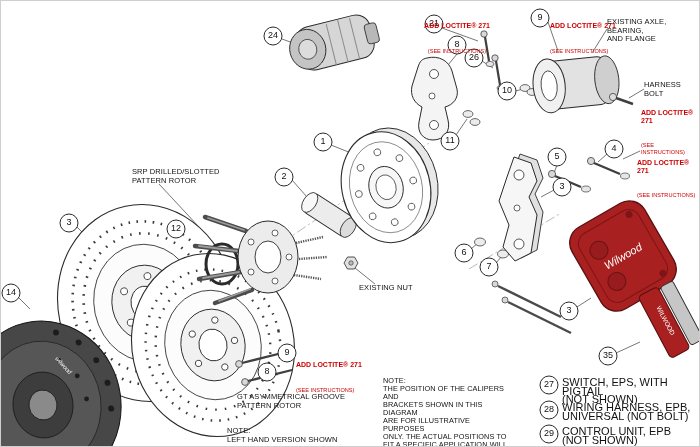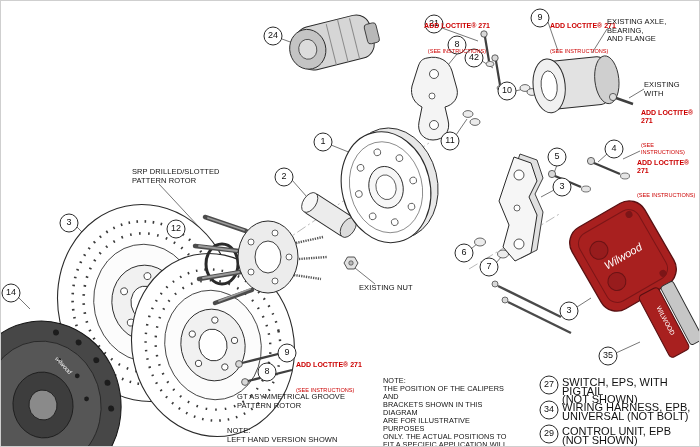--- a/index.html
+++ b/index.html
@@ -267,21 +267,21 @@
   <div class="callout" style="left:449px;top:140px">11</div>
   <div class="callout" style="left:175px;top:228px">12</div>
   <div class="callout" style="left:68px;top:222px">3</div>
   <div class="callout" style="left:10px;top:292px">14</div>
   <div class="callout" style="left:286px;top:352px">9</div>
   <div class="callout" style="left:266px;top:371px">8</div>
   <div class="callout" style="left:568px;top:310px">3</div>
   <div class="callout" style="left:607px;top:355px">35</div>
   <div class="callout" style="left:272px;top:35px">24</div>
   <div class="callout" style="left:433px;top:23px">21</div>
-  <div class="callout" style="left:473px;top:57px">42</div>
+  <div class="callout" style="left:473px;top:57px">26</div>
 
   <div class="loctite center" style="left:414px;top:3px;width:84px">
     <div class="t">ADD LOCTITE® 271</div>
     <div class="s">(SEE INSTRUCTIONS)</div>
   </div>
   <div class="loctite" style="left:549px;top:3px">
     <div class="t">ADD LOCTITE® 271</div>
     <div class="s">(SEE INSTRUCTIONS)</div>
   </div>
   <div class="loctite" style="left:640px;top:90px">
@@ -292,40 +292,40 @@
     <div class="t">ADD LOCTITE® 271</div>
     <div class="s">(SEE INSTRUCTIONS)</div>
   </div>
   <div class="loctite" style="left:295px;top:342px">
     <div class="t">ADD LOCTITE® 271</div>
     <div class="s">(SEE INSTRUCTIONS)</div>
   </div>
 
   <div class="lbl" style="left:606px;top:17px">EXISTING AXLE, BEARING,
 AND FLANGE</div>
-  <div class="lbl" style="left:643px;top:80px">EXISTING WITH</div>
+  <div class="lbl" style="left:643px;top:80px">HARNESS BOLT</div>
   <div class="lbl" style="left:131px;top:167px">SRP DRILLED/SLOTTED
 PATTERN ROTOR</div>
   <div class="lbl" style="left:358px;top:283px">EXISTING NUT</div>
   <div class="lbl" style="left:236px;top:392px">GT ASYMMETRICAL GROOVE
 PATTERN ROTOR</div>
   <div class="lbl" style="left:226px;top:426px">NOTE:
 LEFT HAND VERSION SHOWN</div>
   <div class="lbl note" style="left:382px;top:376px;width:130px">NOTE:
 THE POSITION OF THE CALIPERS AND
 BRACKETS SHOWN IN THIS DIAGRAM
 ARE FOR ILLUSTRATIVE PURPOSES
 ONLY.  THE ACTUAL POSITIONS TO
 FIT A SPECIFIC APPLICATION WILL
 NEED TO BE DETERMINED BY THE
 INSTALLER OF THIS KIT.</div>
 
   <div class="callout" style="left:548px;top:384px">27</div>
   <div class="legend-text" style="left:561px;top:377px;width:135px">SWITCH, EPS, WITH PIGTAIL
 (NOT SHOWN)</div>
-  <div class="callout" style="left:548px;top:409px">34</div>
+  <div class="callout" style="left:548px;top:409px">28</div>
   <div class="legend-text" style="left:561px;top:402px;width:135px">WIRING HARNESS, EPB,
 UNIVERSAL (NOT BOLT)</div>
   <div class="callout" style="left:548px;top:433px">29</div>
   <div class="legend-text" style="left:561px;top:426px;width:135px">CONTROL UNIT, EPB
 (NOT SHOWN)</div>
 
 </div>
 
 </body></html>

